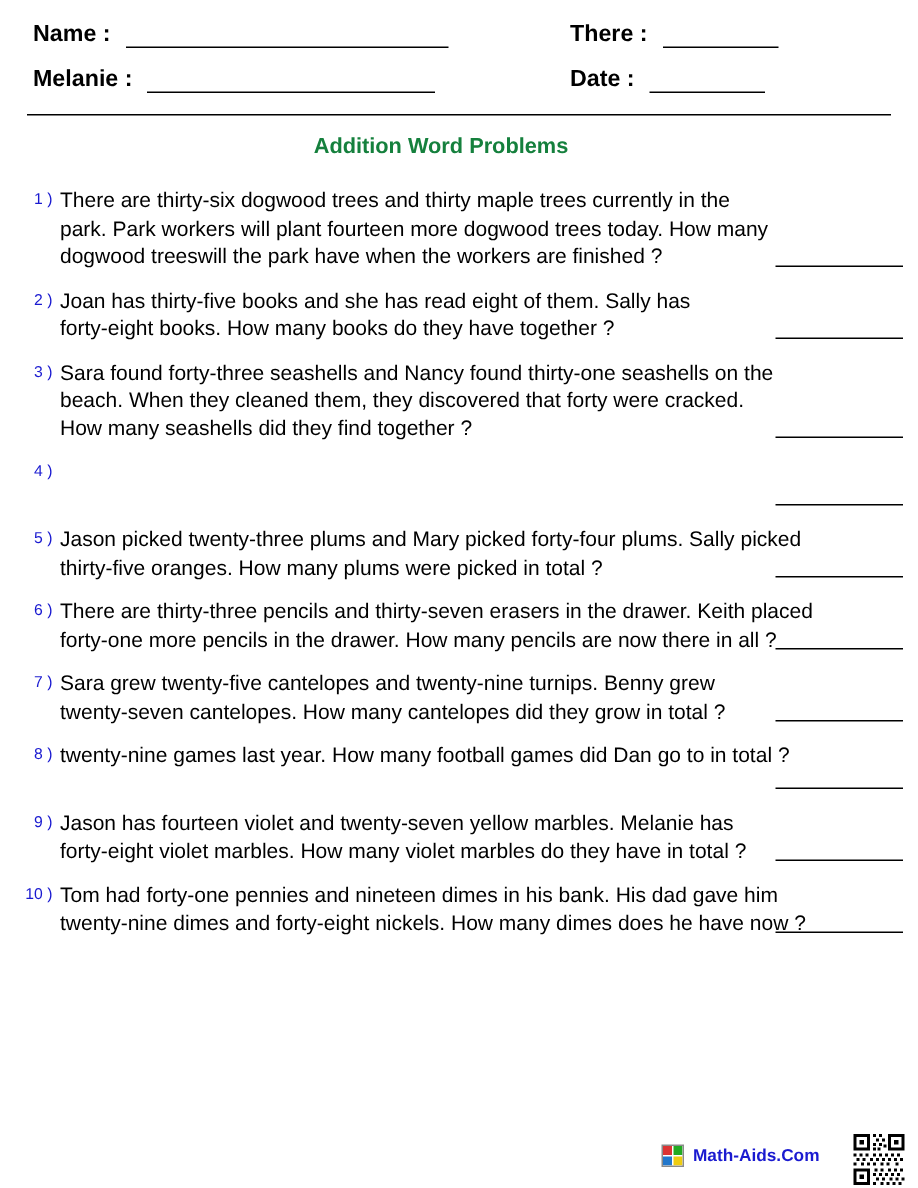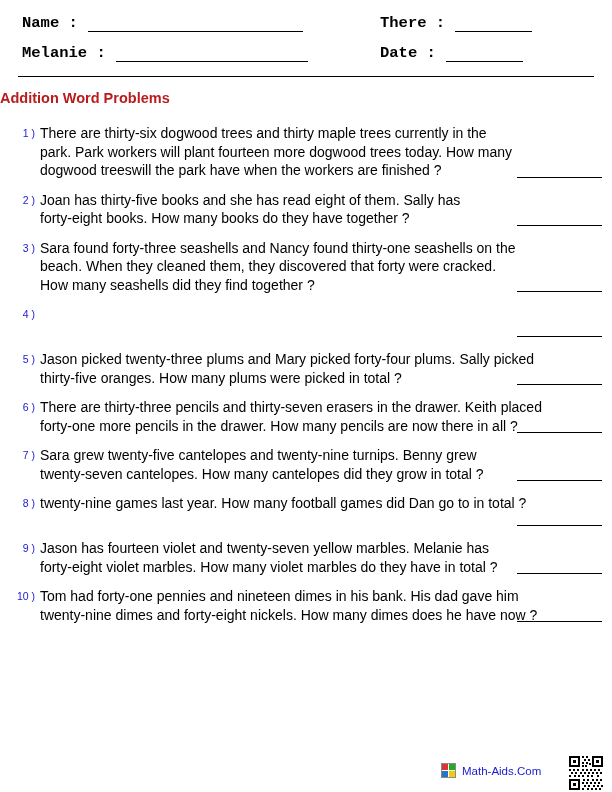--- a/index.html
+++ b/index.html
@@ -28,21 +28,20 @@
     position: absolute;
     left: 0;
     top: 0;
     width: 612px;
     height: 78px;
   }
   .hdr-row {
     position: absolute;
     display: flex;
     align-items: flex-end;
-    font-family: Liberation Mono, monospace;
   }
   .hdr-label {
     font-size: 15.5px;
     font-weight: bold;
     color: #000;
     white-space: nowrap;
   }
   .hdr-line {
     border-bottom: 1px solid #000;
     height: 14px;
@@ -64,23 +63,24 @@
     width: 576px;
     border-top: 1px solid #000;
   }
 
   
   .title {
     position: absolute;
     left: 0;
     top: 90px;
     width: 588px;
+    text-align: center;
     font-size: 14.5px;
     font-weight: bold;
-    color: #b91c1c;
+    color: #15803d;
   }
 
   
   .problems {
     position: absolute;
     left: 0;
     top: 124px;
     width: 612px;
   }
   .problem {
@@ -148,21 +148,21 @@
     position: absolute;
     display: block;
   }
   .bl-1 { left: 0px;  top: 0px;  width: 6px; height: 6px; background: #d33; }
   .bl-2 { left: 7px;  top: 0px;  width: 6px; height: 6px; background: #2a2; }
   .bl-3 { left: 0px;  top: 7px;  width: 6px; height: 6px; background: #27c; }
   .bl-4 { left: 7px;  top: 7px;  width: 6px; height: 6px; background: #ec1; }
   .brand-text {
     font-size: 11.5px;
     color: #1a1ad0;
-    font-weight: normal;
+    font-weight: bold;
   }
   .qr {
     position: absolute;
     left: 568px;
     top: 0px;
     width: 36px;
     height: 36px;
   }
   .qr svg { display: block; }
 </style>

